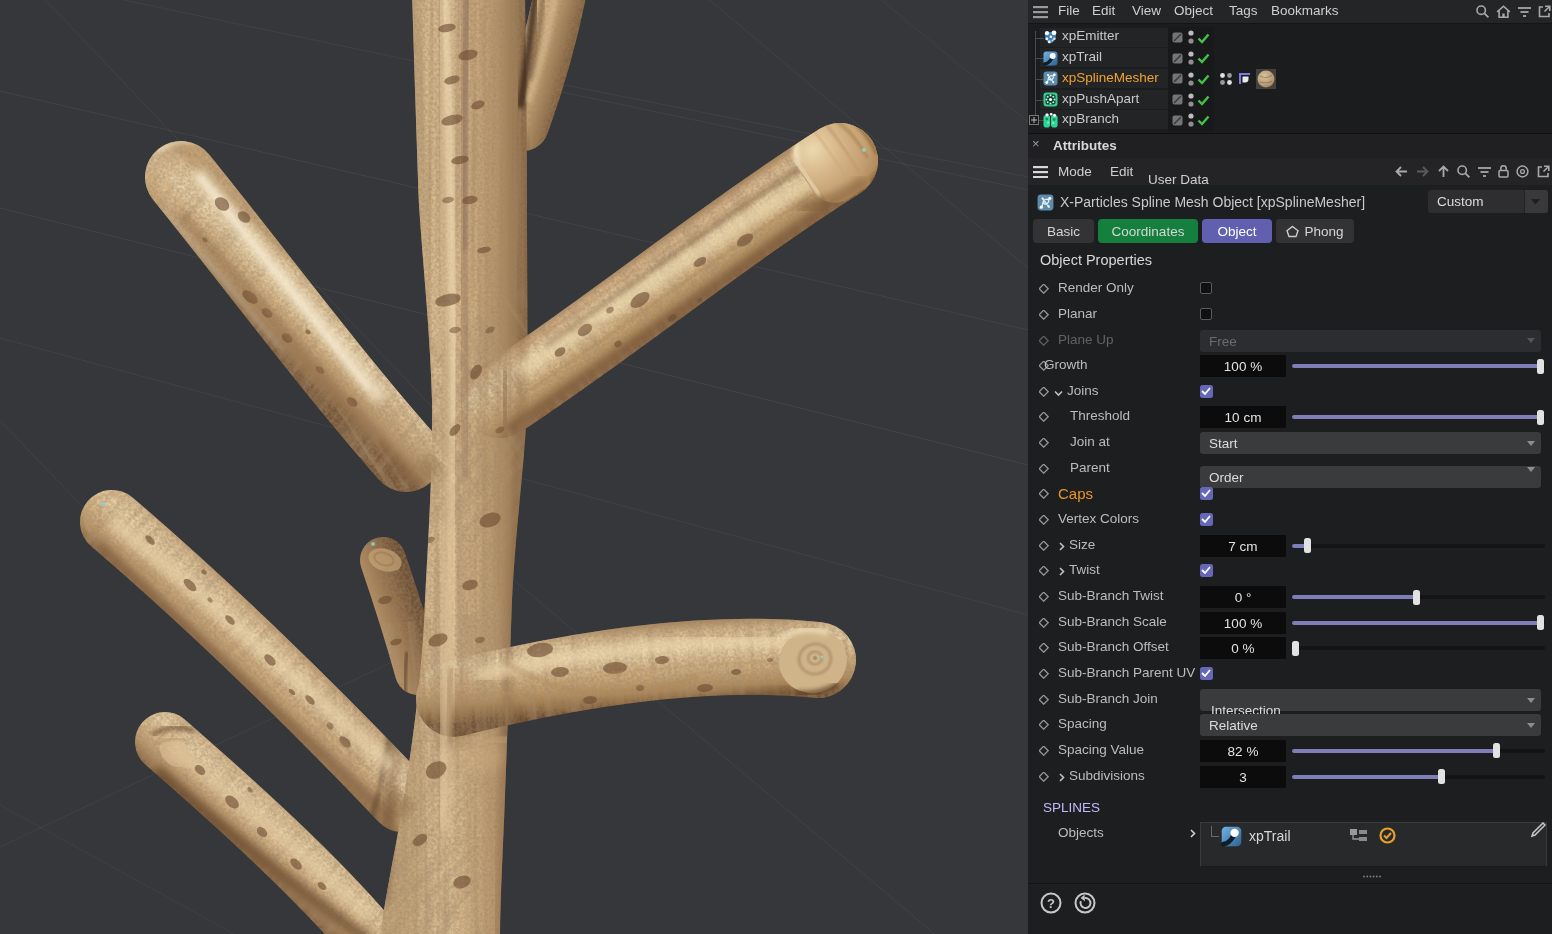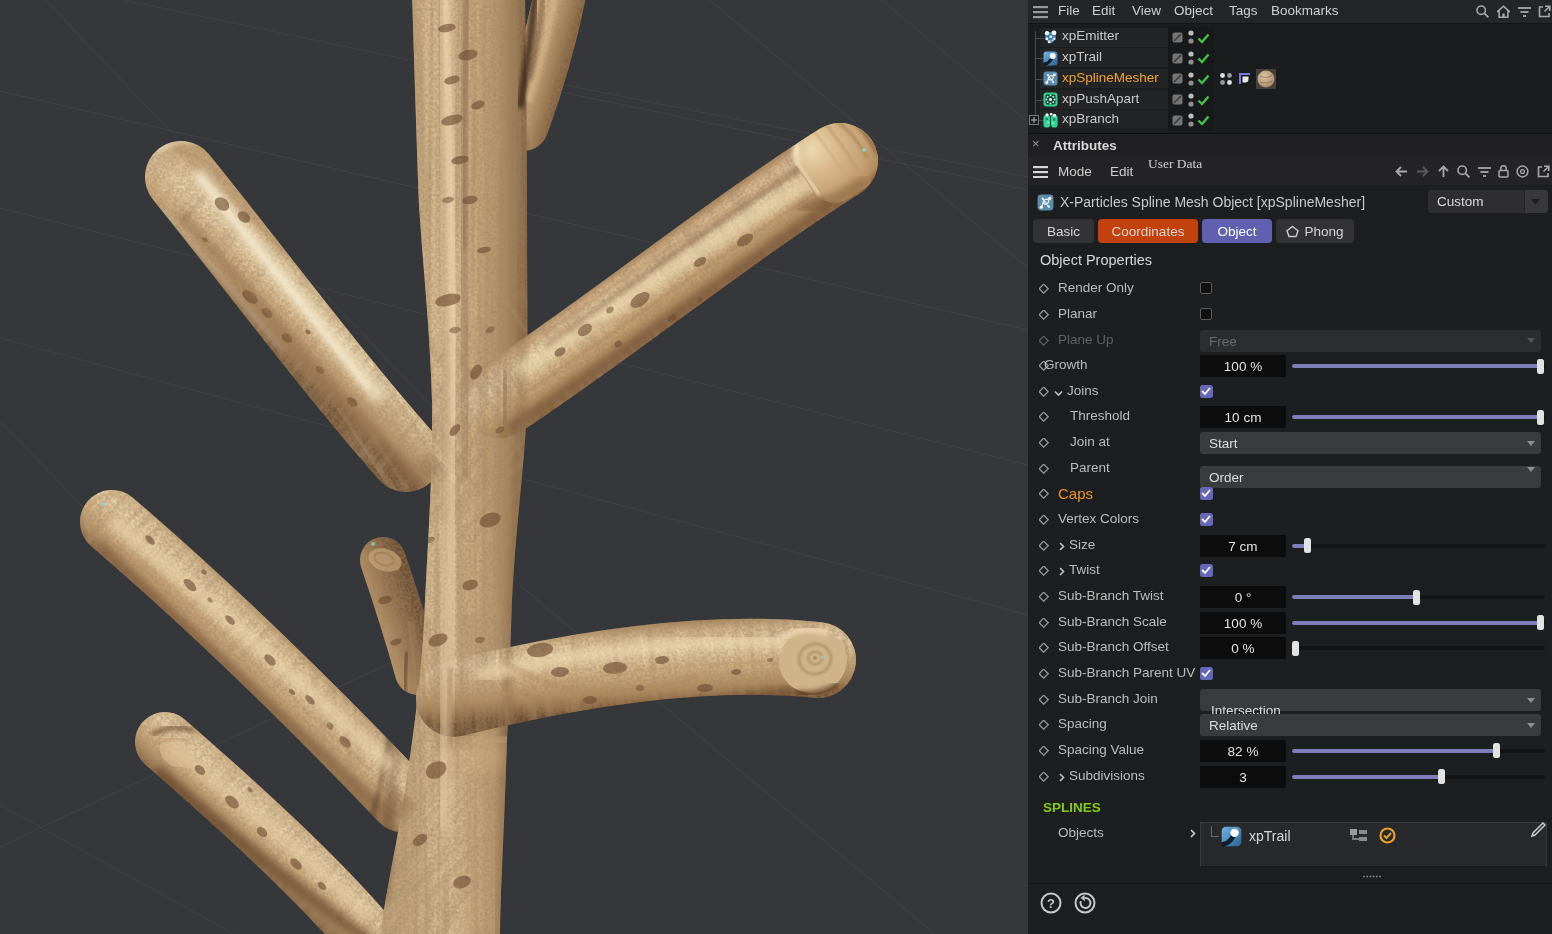--- a/index.html
+++ b/index.html
@@ -519,21 +519,21 @@
       <div style="position:absolute;left:4px;top:136px;color:#9a9a9a;font-size:13px;">×</div>
       <div style="position:absolute;left:25px;top:138px;color:#d8d8d8;font-size:13.5px;font-weight:bold;">Attributes</div>
       <div class="bar" style="left:0px;top:158px;width:524px;height:27px;background:#242426;"></div>
       <svg style="position:absolute;left:5px;top:165px" width="15" height="13" viewBox="0 0 15 13">
         <rect x="0" y="1" width="15" height="2.2" fill="#d8d8d8"></rect>
         <rect x="0" y="6" width="15" height="2.2" fill="#d8d8d8"></rect>
         <rect x="0" y="11" width="15" height="2.2" fill="#d8d8d8"></rect>
       </svg>
       <div class="mtxt" style="left:30px;top:164px;">Mode</div>
       <div class="mtxt" style="left:82px;top:164px;">Edit</div>
-      <div class="mtxt" style="left:120px;top:156px;font-family:Liberation Serif, serif;">User Data</div>
+      <div class="mtxt" style="left:120px;top:172px;">User Data</div>
       <svg style="position:absolute;left:366px;top:164px" width="15" height="15" viewBox="0 0 15 15">
         <path d="M 13,7.5 L 3,7.5 M 7,3 L 2.5,7.5 L 7,12" fill="none" stroke="#a8a8a8" stroke-width="1.8"></path>
       </svg>
       <svg style="position:absolute;left:387px;top:164px" width="15" height="15" viewBox="0 0 15 15">
         <path d="M 2,7.5 L 12,7.5 M 8,3 L 12.5,7.5 L 8,12" fill="none" stroke="#5a5a5a" stroke-width="1.8"></path>
       </svg>
       <svg style="position:absolute;left:408px;top:164px" width="15" height="15" viewBox="0 0 15 15">
         <path d="M 7.5,13 L 7.5,3 M 3,7 L 7.5,2.5 L 12,7" fill="none" stroke="#a8a8a8" stroke-width="1.8"></path>
       </svg>
       <svg style="position:absolute;left:428px;top:164px" width="15" height="15" viewBox="0 0 15 15">
@@ -568,21 +568,21 @@
       </svg>
       <div style="position:absolute;left:32px;top:194px;color:#c9c9c9;font-size:14px;">X-Particles Spline Mesh Object [xpSplineMesher]</div>
       <div class="dd" style="left:400px;top:190px;width:119px;height:23px;background:#2e2e30;">
         <span style="padding-left:9px;">Custom</span>
       </div>
       <div class="" style="left:496px;top:190px;width:23px;height:23px;position:absolute;background:#39393b;border-radius:0 3px 3px 0;border-left:1px solid #232323;"></div>
       <svg style="position:absolute;left:503px;top:199px" width="9" height="6" viewBox="0 0 9 6">
         <path d="M 0,0 L 9,0 L 4.5,5.5 Z" fill="#1e1e1e"></path>
       </svg>
       <div class="tab" style="left:5px;top:219px;width:61px;height:24px;background:#333336;color:#d5d5d5;">Basic</div>
-      <div class="tab" style="left:70px;top:219px;width:100px;height:24px;background:#c2410c;color:#d5d5d5;">Coordinates</div>
+      <div class="tab" style="left:70px;top:219px;width:100px;height:24px;background:#15803d;color:#d5d5d5;">Coordinates</div>
       <div class="tab" style="left:174px;top:219px;width:70px;height:24px;background:#605fb0;color:#ffffff;">Object</div>
       <div class="tab" style="left:248px;top:219px;width:78px;height:24px;background:#333336;color:#d5d5d5;"><svg width="13" height="13" viewBox="0 0 13 13" style="margin-right:5px">
           <path d="M 6.5,1.5 L 12,5.8 L 10,11.5 L 3,11.5 L 1,5.8 Z" fill="none" stroke="#cccccc" stroke-width="1.4"></path>
         </svg>Phong</div>
       <div style="position:absolute;left:12px;top:252px;color:#d8d8d8;font-size:14.5px;">Object Properties</div>
       <svg style="position:absolute;left:11px;top:284px" width="10" height="10" viewBox="0 0 10 10">
         <rect x="1.5" y="1.5" width="6.36" height="6.36" fill="none" stroke="#979797" stroke-width="1.3" transform="rotate(45 4.7 4.7)"></rect>
       </svg>
       <div style="position:absolute;left:30px;top:280px;color:#bcbcbc;font-size:13.5px;">Render Only</div>
       <div class="" style="left:172px;top:282px;width:12px;height:12px;position:absolute;background:#101010;border:1.5px solid #5a5a5a;border-radius:2px;box-sizing:border-box;"></div>
@@ -750,21 +750,21 @@
         <rect x="1.5" y="1.5" width="6.36" height="6.36" fill="none" stroke="#979797" stroke-width="1.3" transform="rotate(45 4.7 4.7)"></rect>
       </svg>
       <svg style="position:absolute;left:29px;top:772px" width="10" height="11" viewBox="0 0 10 11">
         <path d="M 3,2 L 6.5,5.5 L 3,9" fill="none" stroke="#c0c0c0" stroke-width="1.6"></path>
       </svg>
       <div style="position:absolute;left:41px;top:768px;color:#bcbcbc;font-size:13.5px;">Subdivisions</div>
       <div class="numf" style="left:172px;top:766px;width:86px;height:22px;">3</div>
       <div style="position:absolute;left:264px;top:775px;width:253px;height:4px;background:#141414;border-radius:2px;"></div>
       <div style="position:absolute;left:264px;top:775px;width:148px;height:4px;background:#7e7eb8;border-radius:2px;"></div>
       <div style="position:absolute;left:410px;top:769px;width:7px;height:15px;background:#e2e2e2;border-radius:2.5px;"></div>
-      <div style="position:absolute;left:15px;top:800px;color:#84cc16;font-size:13.5px;font-weight:bold;">SPLINES</div>
+      <div style="position:absolute;left:15px;top:800px;color:#c4b5fd;font-size:13.5px;font-weight:normal;">SPLINES</div>
       <div style="position:absolute;left:30px;top:825px;color:#bcbcbc;font-size:13.5px;">Objects</div>
       <svg style="position:absolute;left:160px;top:828px" width="10" height="11" viewBox="0 0 10 11">
         <path d="M 3,2 L 6.5,5.5 L 3,9" fill="none" stroke="#cfcfcf" stroke-width="1.6"></path>
       </svg>
       <div class="" style="left:172px;top:822px;width:347px;height:45px;position:absolute;background:#28292b;border:1px solid #3a3a3a;border-bottom-color:#1a1a1a;box-sizing:border-box;"></div>
       <div style="position:absolute;left:183px;top:826px;width:1px;height:10px;background:#6a6a6a;"></div>
       <div style="position:absolute;left:183px;top:836px;width:8px;height:1px;background:#6a6a6a;"></div>
       <svg style="position:absolute;left:193px;top:826px" width="21" height="21" viewBox="0 0 15 15">
         <rect x="0.5" y="0.5" width="14" height="14" rx="3" fill="url(#lgtr)"></rect>
         <path d="M 1.8,13 C 4.5,12.5 7,10.5 8.8,7.2" stroke="#0e1e2a" stroke-width="3.4" fill="none" stroke-linecap="round"></path>

